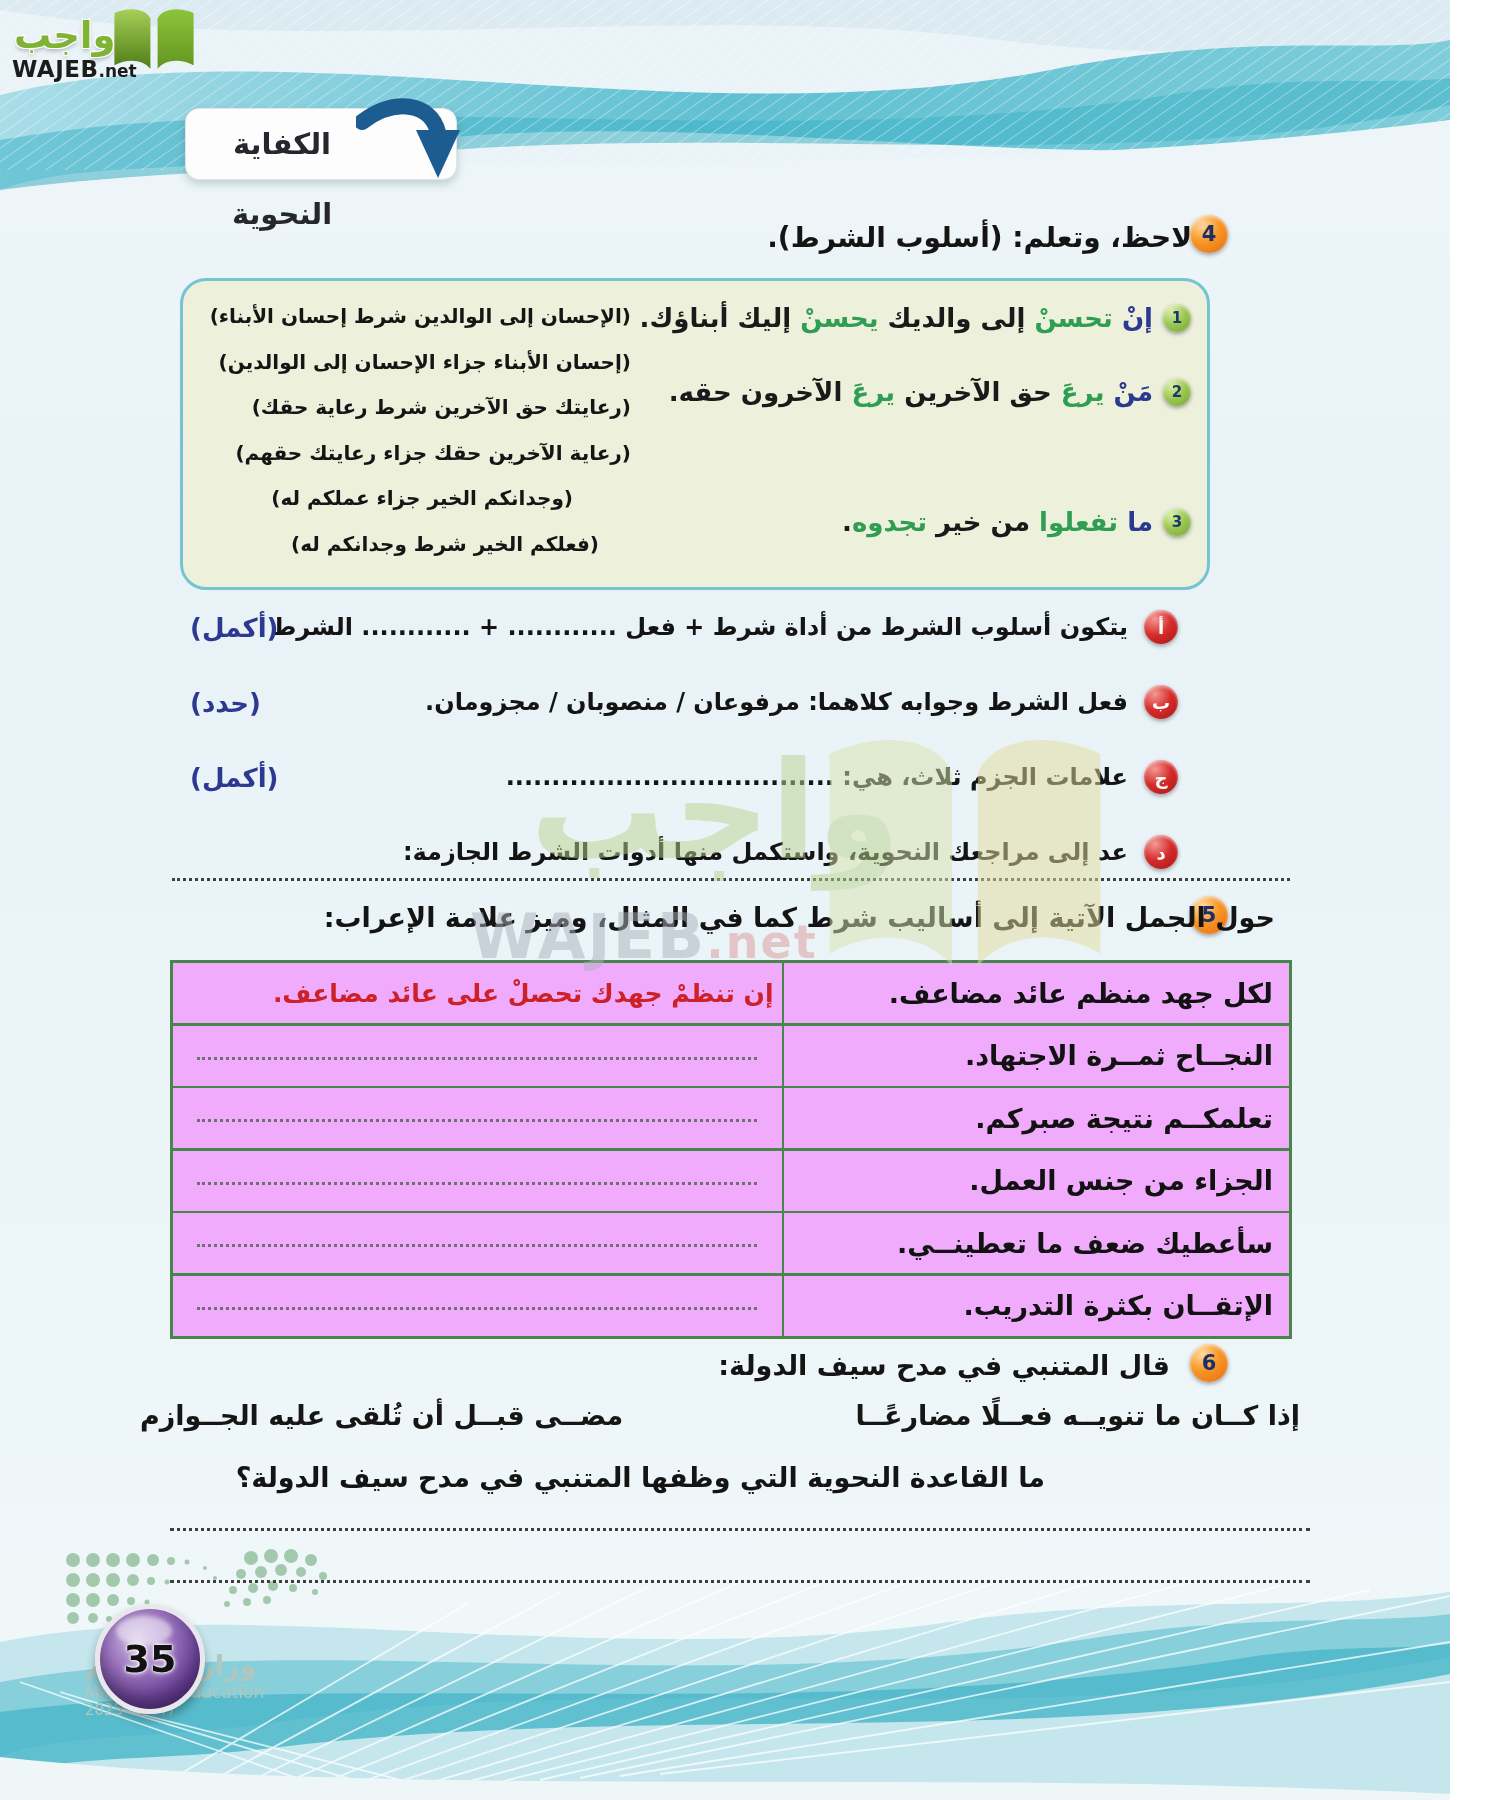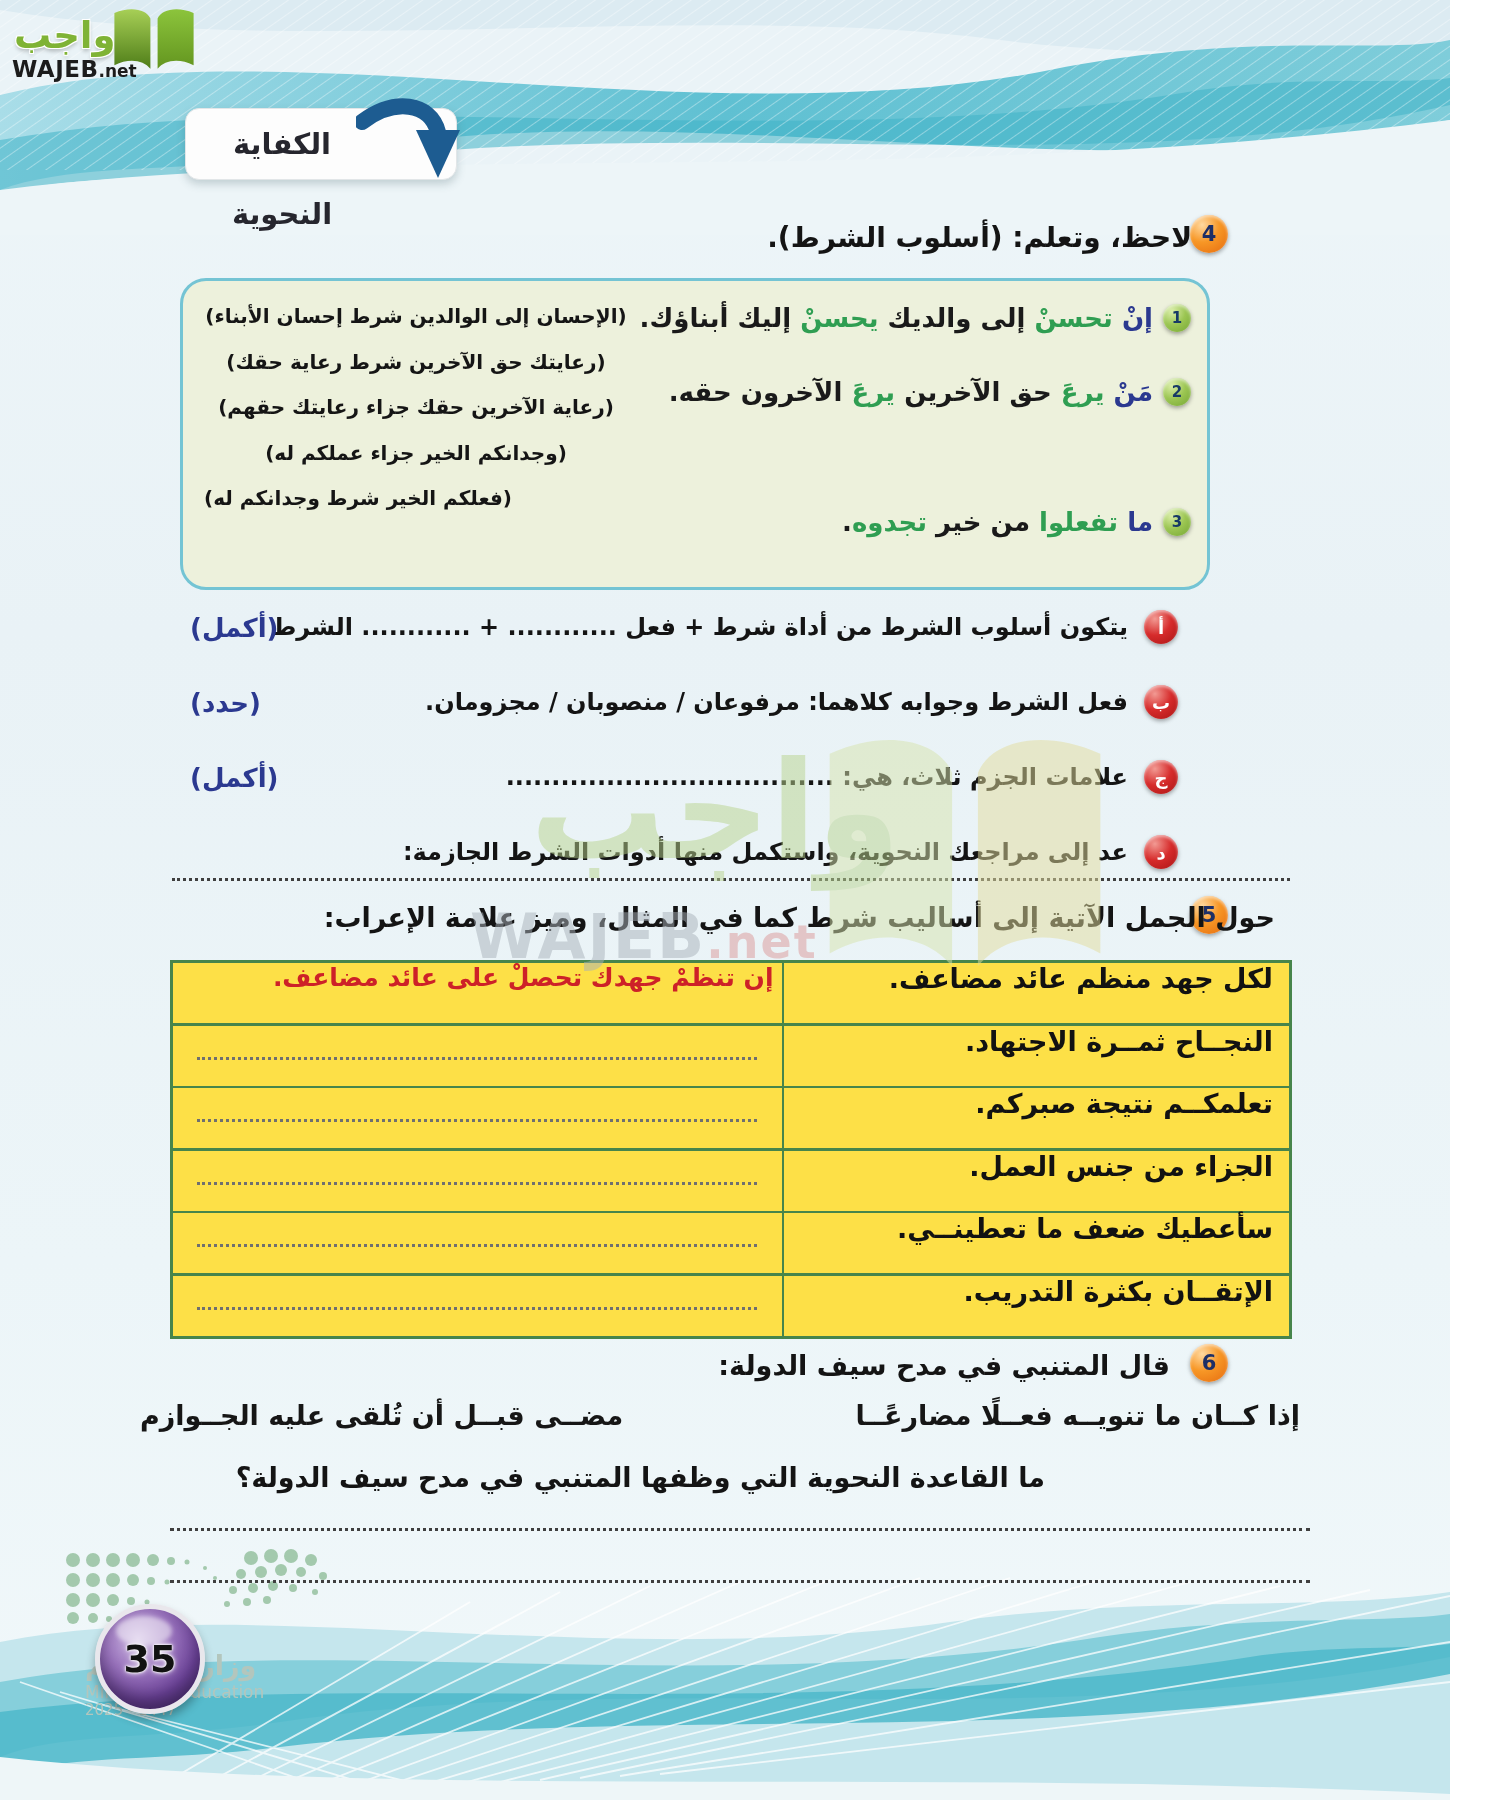--- a/index.html
+++ b/index.html
@@ -43,21 +43,21 @@
   
   .greenbox{position:absolute;left:180px;top:278px;width:1030px;height:312px;background:#edf1dc;
             border:3px solid #74c4d4;border-radius:26px;box-sizing:border-box}
   .ex-col{position:absolute;right:16px;top:0;width:640px;height:100%}
   .ex-row{position:absolute;right:0;display:flex;align-items:center;gap:10px;direction:rtl}
   .ex-row:nth-of-type(1){top:22px}
   .ex-row:nth-of-type(2){top:96px}
   .ex-row:nth-of-type(3){top:226px}
   .ex-text{font-size:26px;font-weight:bold;white-space:nowrap}
   .c-navy{color:#2b3990}.c-green{color:#2f9e52}.c-black{color:#1a1a1a}
-  .notes{position:absolute;left:18px;top:13px;width:430px;direction:rtl;text-align:center}
+  .notes{position:absolute;left:18px;top:13px;width:430px;direction:rtl;text-align:right}
   .note-line{font-size:20px;font-weight:bold;line-height:45.5px;color:#151515;white-space:nowrap}
   .note-line:nth-of-type(5){transform:translateX(-58px)}
   .note-line:nth-of-type(6){transform:translateX(-32px)}
 
   
   .subs{position:absolute;left:0;top:610px;width:1450px;height:270px}
   .sub-row{position:absolute;left:0;width:100%;height:44px}
   .sub-row:nth-of-type(1){top:0}
   .sub-row:nth-of-type(2){top:75px}
   .sub-row:nth-of-type(3){top:150px}
@@ -71,21 +71,21 @@
   .dot1{left:172px;top:878px;width:1118px}
   .dot2{left:170px;top:1528px;width:1140px;z-index:5}
   .dot3{left:170px;top:1580px;width:1140px;z-index:5}
 
   
   .q5-circle{left:1190px;top:896px}
   .q5-title{right:175px;top:902px;font-size:27px;font-weight:bold;color:#141414;white-space:nowrap;direction:rtl}
   .qtable{position:absolute;left:170px;top:960px;width:1122px;display:grid;box-sizing:border-box;
           grid-template-columns:505px 1fr;grid-auto-rows:60px;gap:2.5px;background:#47854b;
           border:3px solid #47854b;direction:rtl}
-  .tcell{background:#fde047;display:flex;position:relative}
+  .tcell{background:#f0abfc;display:flex;align-items:center;position:relative}
   .t-sentence{padding-right:16px;font-size:27px;font-weight:bold;color:#121212;white-space:nowrap}
   .ans-red{color:#cd2128;font-size:25px;font-weight:bold;padding-right:8px;white-space:nowrap}
   .cell-dots{position:absolute;left:4%;right:4%;top:52%;border-top:3px dotted #6f6f6f}
 
   
   .q6-circle{left:1190px;top:1344px}
   .q6-title{right:280px;top:1350px;font-size:27px;font-weight:bold;color:#141414;white-space:nowrap;direction:rtl}
   .verse{position:absolute;left:140px;top:1400px;width:1160px;display:flex;justify-content:space-between;
          direction:rtl;font-size:27px;font-weight:bold;color:#161616}
   .verse span{white-space:nowrap}
@@ -200,20 +200,21 @@
             <span>3</span>
           </span>
           <span class="ex-text"><span class="c-navy">ما </span><span class="c-green">تفعلوا </span><span class="c-black">من خير </span><span class="c-green">تجدوه</span><span class="c-black">.</span></span>
         </div>
 
     </div>
     <div class="notes">
 
         <div class="note-line">(الإحسان إلى الوالدين شرط إحسان الأبناء)</div>
 
+        <div class="note-line">(إحسان الأبناء جزاء الإحسان إلى الوالدين)</div>
 
         <div class="note-line">(رعايتك حق الآخرين شرط رعاية حقك)</div>
 
         <div class="note-line">(رعاية الآخرين حقك جزاء رعايتك حقهم)</div>
 
         <div class="note-line">(وجدانكم الخير جزاء عملكم له)</div>
 
         <div class="note-line">(فعلكم الخير شرط وجدانكم له)</div>
 
     </div>

